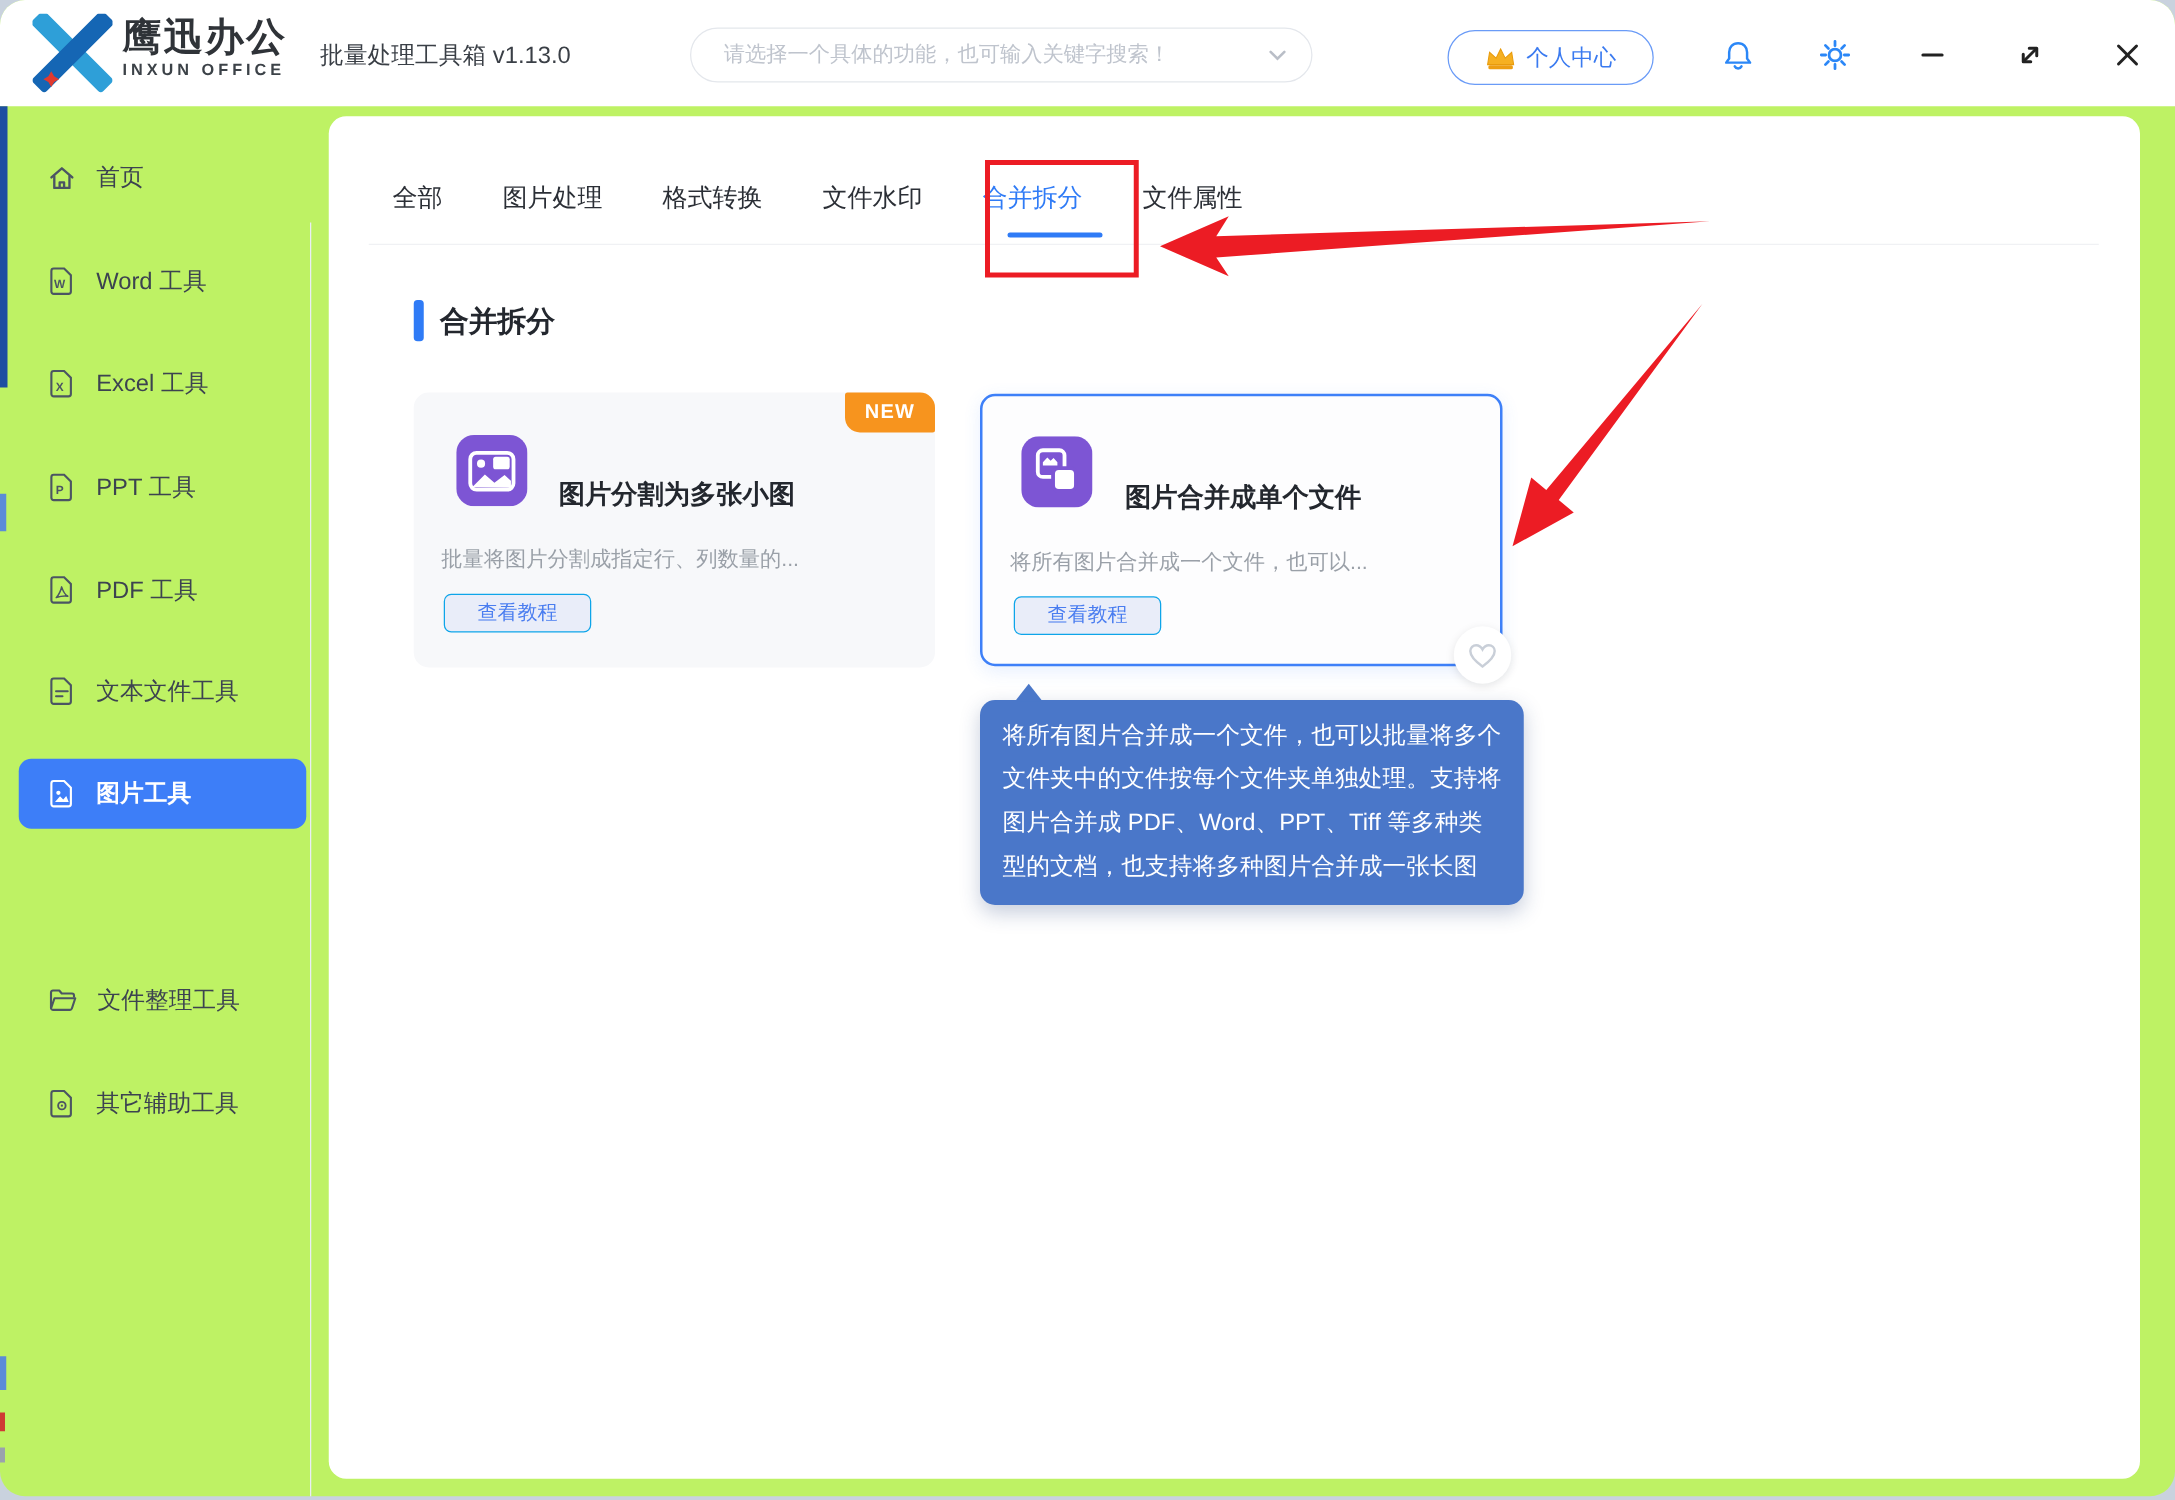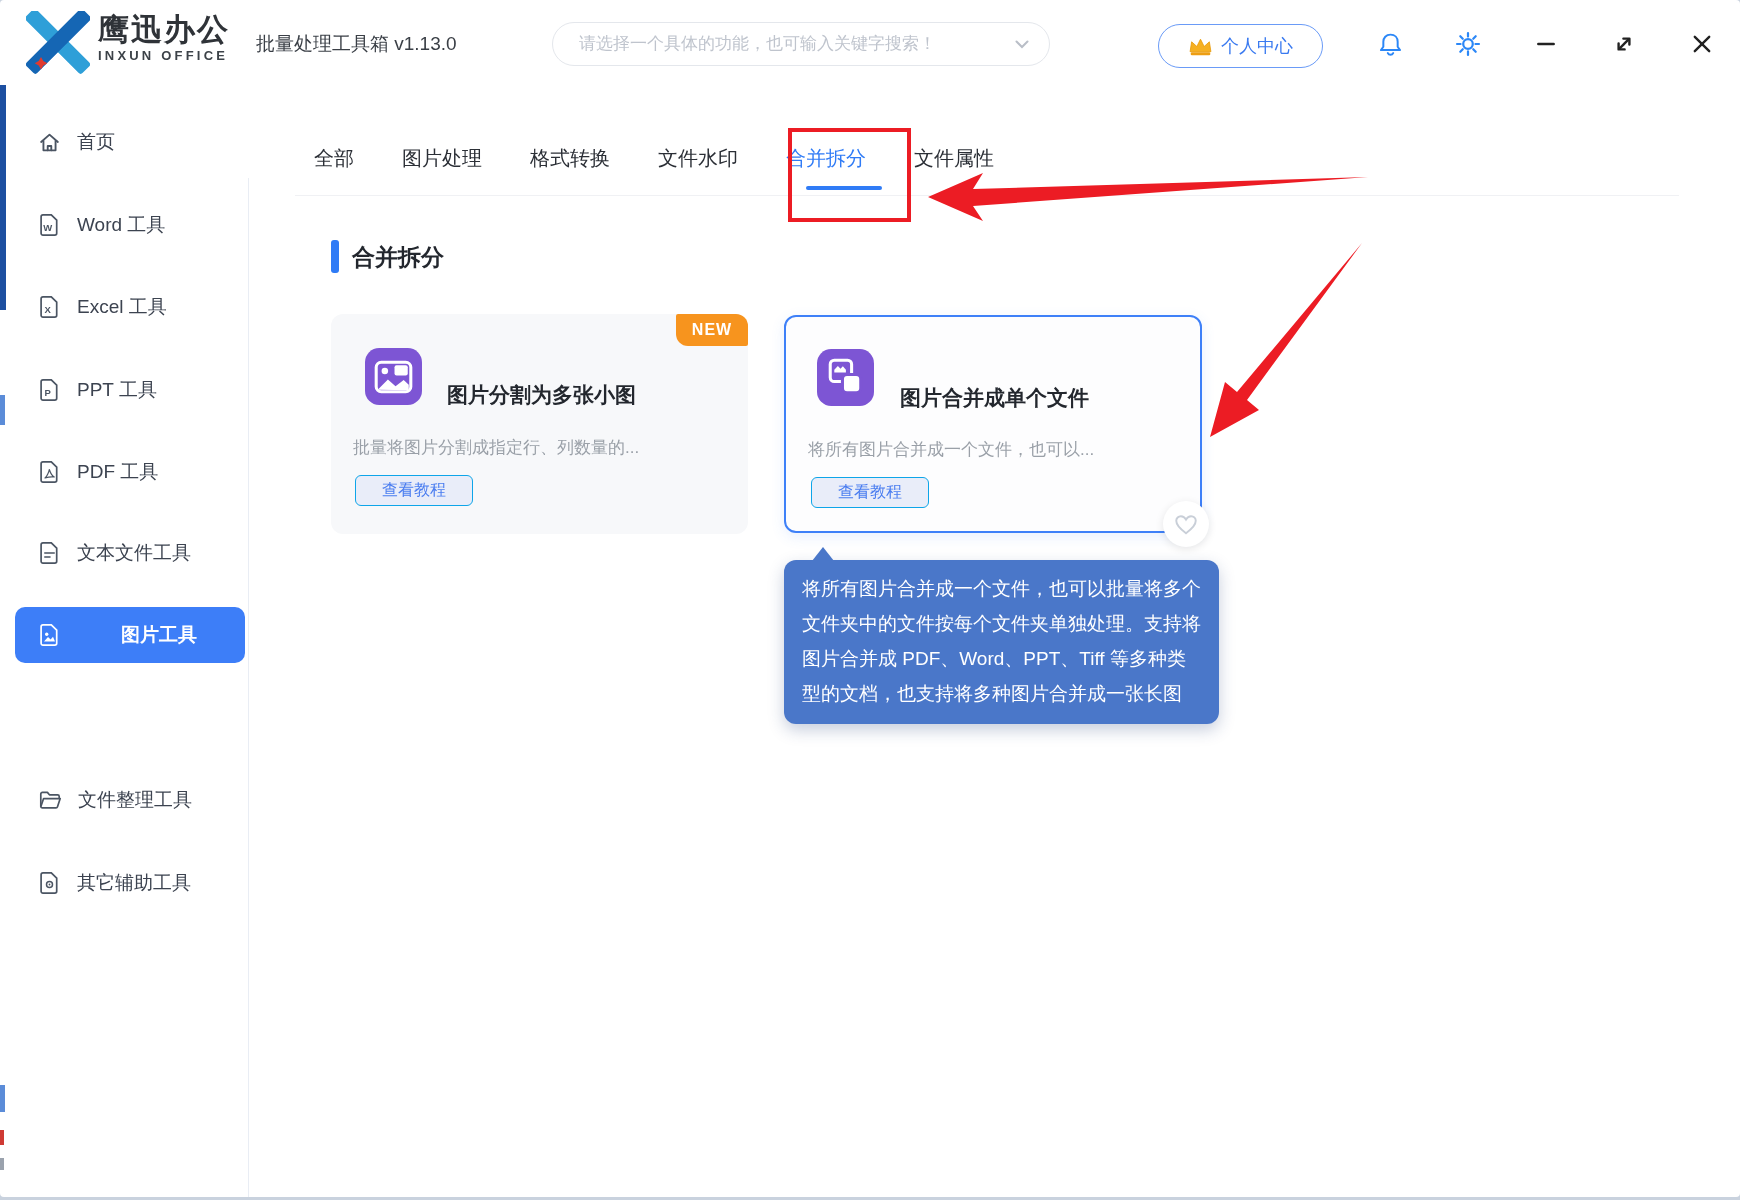--- a/index.html
+++ b/index.html
@@ -1,17 +1,17 @@
 <!DOCTYPE html>
 <html><head>
 <meta charset="utf-8">
 <style>
   html,body{margin:0;padding:0;width:1740px;height:1200px;overflow:hidden;
     font-family:"Liberation Sans","DejaVu Sans",sans-serif;background:#c9d2de;}
-  .window{position:absolute;inset:0 0 3px 0;background:#ffffff;border-radius:4px;overflow:hidden;}
+  .window{position:absolute;inset:0 0 3px 0;background:#bef264;border-radius:20px;overflow:hidden;}
   .abs{position:absolute;}
   
   .topbar{position:absolute;left:0;top:0;width:100%;height:85px;background:#ffffff;border-radius:12px 12px 0 0;}
   .brand-cn{font-size:31px;font-weight:bold;color:#2f3338;letter-spacing:2px;line-height:1;}
   .brand-en{font-size:13px;font-weight:bold;color:#3c4248;letter-spacing:3.2px;line-height:1;margin-top:4px;}
   .app-title{font-size:19px;color:#3a3f46;}
   .search-pill{position:absolute;left:552px;top:22px;width:498px;height:44px;background:#fff;border:1px solid #e4e7ec;
     border-radius:23px;display:flex;align-items:center;box-sizing:border-box;padding:0 20px 0 24px;}
   .search-pill input{flex:1;border:none;outline:none;font-size:17px;color:#444;background:transparent;
     font-family:inherit;}
@@ -19,21 +19,21 @@
   .user-pill{position:absolute;left:1158px;top:24px;width:165px;height:44px;border:1.5px solid #6a9bf7;border-radius:23px;
     background:#fff;display:flex;align-items:center;justify-content:center;gap:8px;box-sizing:border-box;cursor:pointer;}
   .user-pill span{font-size:18px;color:#3a7af0;}
   .titlebar-btn{position:absolute;top:26px;width:36px;height:36px;display:flex;align-items:center;justify-content:center;cursor:pointer;}
   
   .sidebar{position:absolute;left:0;top:85px;width:262px;bottom:0;}
   .side-divider{position:absolute;left:248px;top:93px;width:1px;height:1087px;background:#e9edf4;}
   .side-item{position:absolute;left:15px;width:230px;height:56px;display:flex;align-items:center;
     padding-left:23px;box-sizing:border-box;border-radius:10px;cursor:pointer;color:#4b5563;}
   .side-item .lbl{font-size:19px;color:#3c4350;margin-left:16px;}
-  .side-item.active{background:#3d7ef8;color:#ffffff;gap:44px;}
+  .side-item.active{background:#3d7ef8;color:#ffffff;}
   .side-item.active .lbl{color:#ffffff;font-weight:bold;}
   
   .panel{position:absolute;left:263px;top:93px;width:1449px;height:1090px;background:#ffffff;border-radius:14px;}
   .tabs{position:absolute;left:314px;top:145px;display:flex;gap:48px;}
   .tab{font-size:20px;color:#2b2f36;cursor:pointer;white-space:nowrap;}
   .tab.active{color:#2f7bf6;}
   .tab-underline{position:absolute;left:806px;top:186px;width:76px;height:4px;border-radius:2px;background:#2f7bf6;}
   .tab-divider{position:absolute;left:295px;top:195px;width:1384px;height:1px;background:#f0f1f4;}
   .section-bar{position:absolute;left:331px;top:240px;width:8px;height:33px;border-radius:3px;background:#2f7bf6;}
   .section-title{position:absolute;left:352px;top:242px;font-size:23px;font-weight:bold;color:#23272e;}

